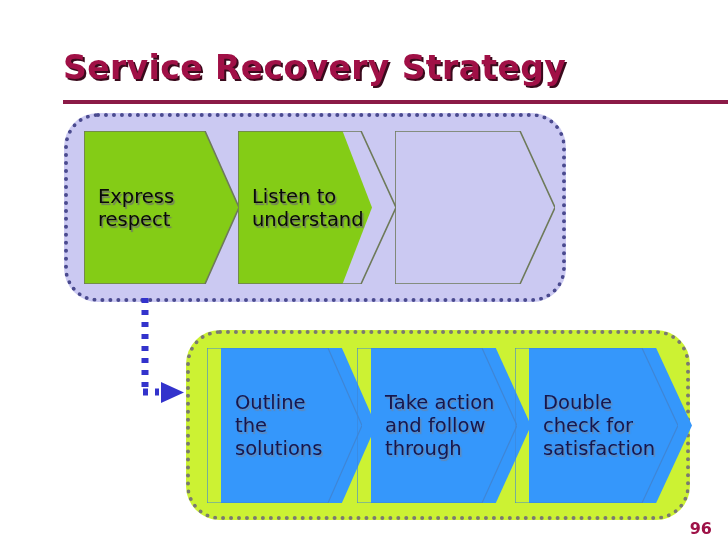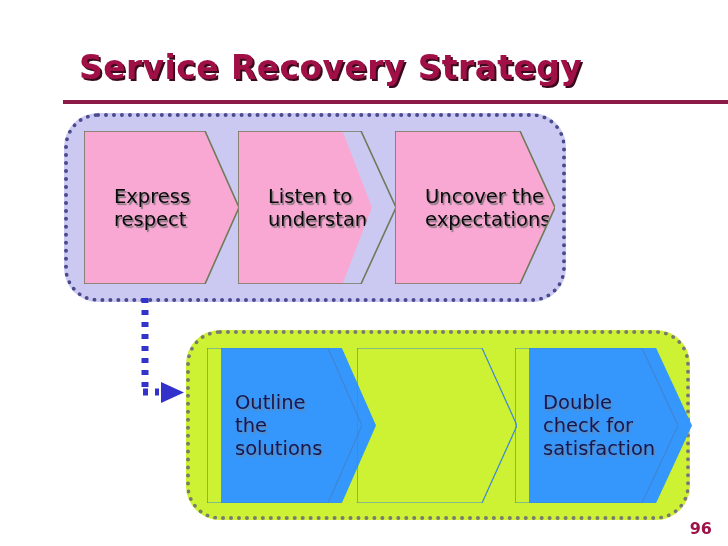--- a/index.html
+++ b/index.html
@@ -23,21 +23,20 @@
     position: absolute;
     left: 63px;
     top: 48px;
     font-family: "DejaVu Sans", sans-serif;
     font-size: 33px;
     font-weight: bold;
     letter-spacing: 0.4px;
     color: #A01046;
     text-shadow: 2px 2px 0 #3a0a1c;
     white-space: nowrap;
-    margin-left: 16px;
   }
   #title-rule {
     position: absolute;
     left: 63px;
     top: 99px;
     width: 665px;
     height: 4px;
     background: #8B1A47;
     border-top: 1px solid #ffffff;
   }
@@ -68,22 +67,21 @@
   
   .chevron {
     position: absolute;
     box-sizing: border-box;
     display: flex;
     align-items: center;
     -webkit-clip-path: polygon(0 0, 78% 0, 100% 50%, 78% 100%, 0 100%);
     clip-path: polygon(0 0, 78% 0, 100% 50%, 78% 100%, 0 100%);
   }
   .chevron-green {
-    background: #f9a8d4;
-    padding-left: 16px;
+    background: #84cc16;
   }
   .chevron-blue {
     background: #3597FB;
     margin-left: 14px;
   }
   .chevron-outline {
     position: absolute;
     pointer-events: none;
   }
   .chevron-label {
@@ -156,24 +154,20 @@
   </svg>
 
   <div class="chevron chevron-green row1" id="chev-2">
     <span class="chevron-label label-dark">Listen to
 understand</span>
   </div>
   <svg class="chevron-outline" style="left:238px; top:131px; width:158px; height:153px;" viewBox="0 0 158 153">
     <polygon points="0,0 123,0 158,76.5 123,153 0,153" fill="none" stroke="#6e7a5a" stroke-width="1.6"></polygon>
   </svg>
 
-  <div class="chevron chevron-green row1" id="chev-3">
-    <span class="chevron-label label-dark">Uncover the
-expectations</span>
-  </div>
   <svg class="chevron-outline" style="left:395px; top:131px; width:160px; height:153px;" viewBox="0 0 160 153">
     <polygon points="0,0 125,0 160,76.5 125,153 0,153" fill="none" stroke="#6e7a5a" stroke-width="1.6"></polygon>
   </svg>
 
   <svg id="connector" viewBox="0 0 70 110">
     <path d="M17,2 L17,96" stroke="#3333CC" stroke-width="7" stroke-dasharray="5 7" stroke-linecap="butt" fill="none"></path>
     <path d="M15,96 L31,96" stroke="#3333CC" stroke-width="7" stroke-dasharray="5 7" stroke-linecap="butt" fill="none"></path>
     <polygon points="33,86 56,96.5 33,107" fill="#3333CC"></polygon>
   </svg>
 
@@ -181,20 +175,25 @@
 
   <div class="chevron chevron-blue row2" id="chev-4">
     <span class="chevron-label label-navy">Outline
 the
 solutions</span>
   </div>
   <svg class="chevron-outline" style="left:207px; top:348px; width:155px; height:155px;" viewBox="0 0 155 155">
     <polygon points="0,0 121,0 155,77.5 121,155 0,155" fill="none" stroke="#3f86d6" stroke-width="1.2"></polygon>
   </svg>
 
+  <div class="chevron chevron-blue row2" id="chev-5">
+    <span class="chevron-label label-navy">Take action
+and follow
+through</span>
+  </div>
   <svg class="chevron-outline" style="left:357px; top:348px; width:160px; height:155px;" viewBox="0 0 160 155">
     <polygon points="0,0 125,0 160,77.5 125,155 0,155" fill="none" stroke="#3f86d6" stroke-width="1.2"></polygon>
   </svg>
 
   <div class="chevron chevron-blue row2" id="chev-6">
     <span class="chevron-label label-navy">Double
 check for
 satisfaction</span>
   </div>
   <svg class="chevron-outline" style="left:515px; top:348px; width:163px; height:155px;" viewBox="0 0 163 155">

